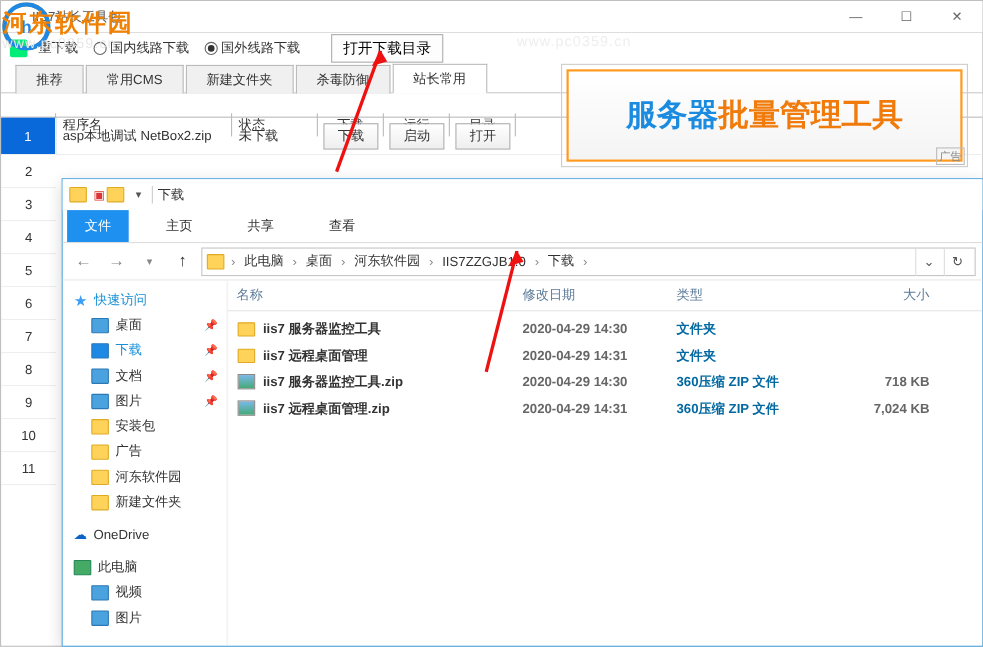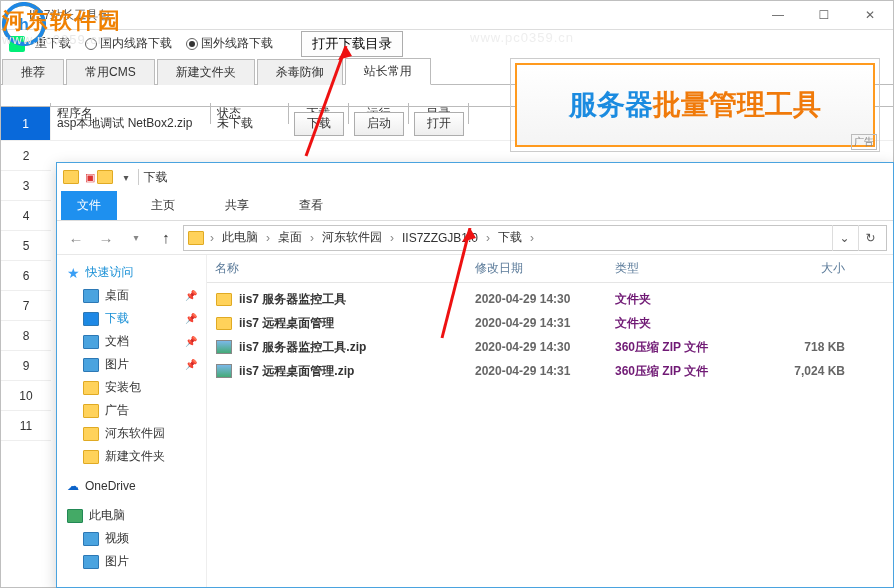--- a/index.html
+++ b/index.html
@@ -21,21 +21,21 @@
 
 .toolbar { height: 28px; padding: 2px 8px; display: flex; align-items: center; gap: 6px; border-top: 1px solid #ddd; }
 .tb-icon { width:16px; height:16px; background:#0e7; display:inline-block; border-radius:2px; margin-right:4px; }
 .radio-row { display:flex; align-items:center; gap:14px; margin-left:8px; }
 .radio-item { display:flex; align-items:center; gap:3px; }
 .radio-dot { width:12px; height:12px; border:1px solid #666; border-radius:50%; display:inline-flex; align-items:center; justify-content:center; }
 .radio-dot.sel::after { content:""; width:6px; height:6px; background:#333; border-radius:50%; }
 .btn-open { margin-left: 22px; padding: 3px 10px; border:1px solid #adadad; background:#fdfdfd; }
 
 
-.cat-tabs { height: 28px; display:flex; align-items:flex-end; border-bottom:1px solid #bbb; padding-left:1px; gap:2px; }
+.cat-tabs { height: 28px; display:flex; align-items:flex-end; border-bottom:1px solid #bbb; padding-left:13px; gap:2px; }
 .cat-tab { padding:4px 18px; border:1px solid #bbb; border-bottom:none; background:#f0f0f0; position:relative; top:1px; }
 .cat-tab.active { background:#fff; border-bottom:1px solid #fff; }
 
 
 .grid-header { display:flex; height:22px; border-bottom:1px solid #bbb; background:#fff; align-items:center; }
 .grid-header .gh { border-right:1px solid #bbb; padding:0 6px; font-size:12px; height:100%; display:flex; align-items:center;margin-top:36px; }
 .col-seq { width:50px; }
 .col-name { width:160px; }
 .col-status { width:78px; }
 .col-dl { width:60px; text-align:center; justify-content:center; }
@@ -96,21 +96,21 @@
 .c-date { width:140px; }
 .c-type { width:150px; }
 .c-size { width:100px; text-align:right; padding-right:20px; }
 .files { padding:4px 0; }
 .file-row { display:flex; align-items:center; height:24px; padding-left:8px;font-weight:bold; }
 .f-ico { width:18px; height:16px; margin-right:6px; display:inline-flex; align-items:center; justify-content:center; }
 .f-folder { width:16px; height:13px; background:#ffd25a; border:1px solid #e0aa23; border-radius:1px; }
 .f-zip { width:16px; height:14px; background:linear-gradient(#7ab8e8,#4a7); border:1px solid #888; }
 .f-name { width:236px; }
 .f-date { width:140px; color:#666; }
-.f-type { width:150px; color:#701a75; }
+.f-type { width:150px; color:#0369a1; }
 .f-size { width:100px; text-align:right; padding-right:20px; color:#666; }
 </style>
 </head>
 <body>
 
 <div class="app">
   <div class="app-titlebar">
     <span class="app-title">IIS7站长工具包</span>
     <div class="app-winbtns">
       <div class="app-winbtn">—</div>

